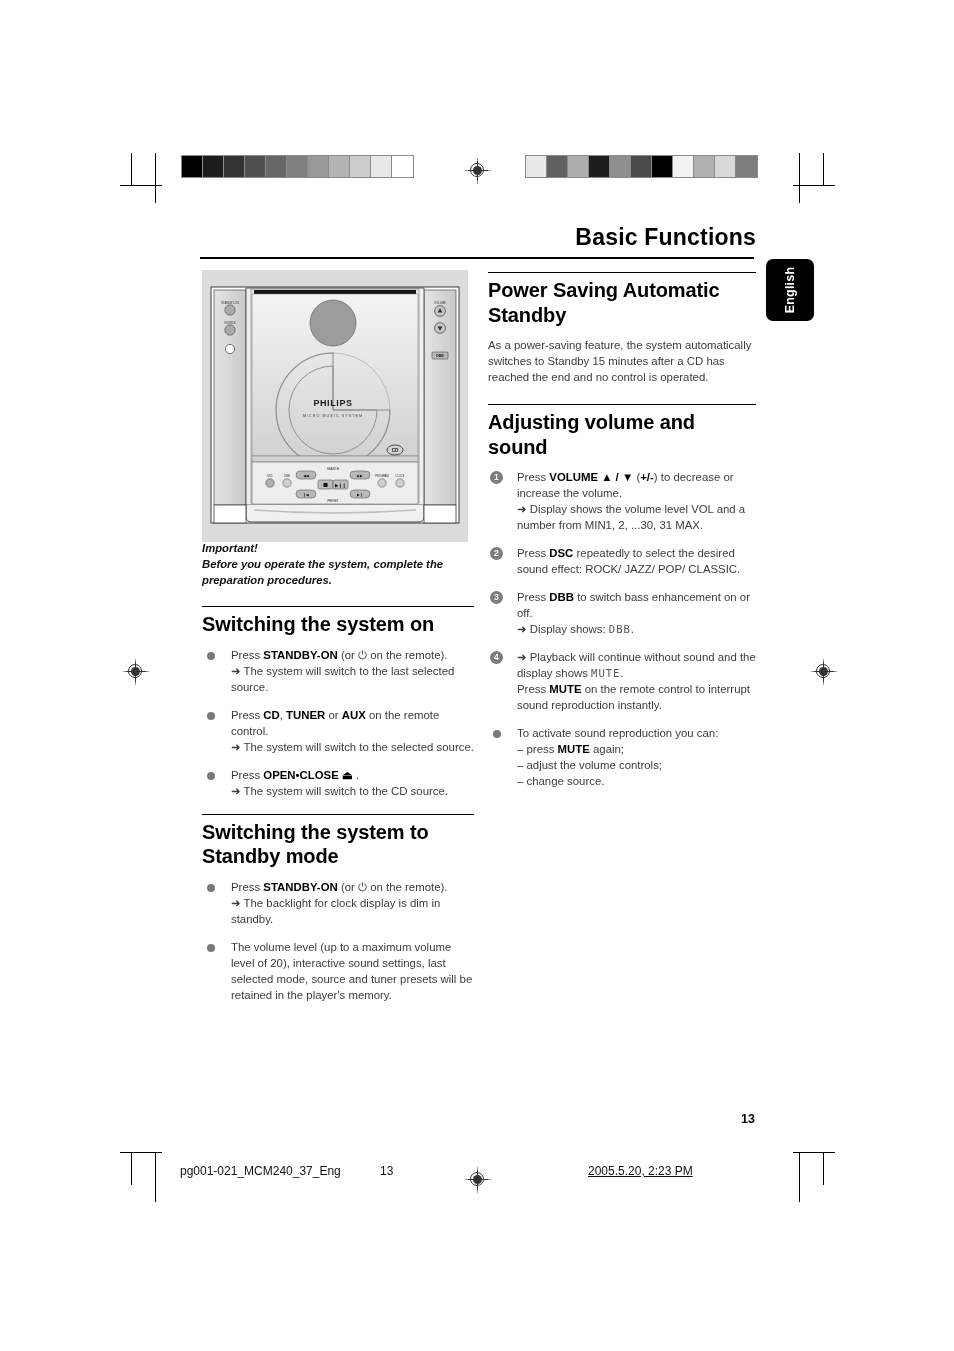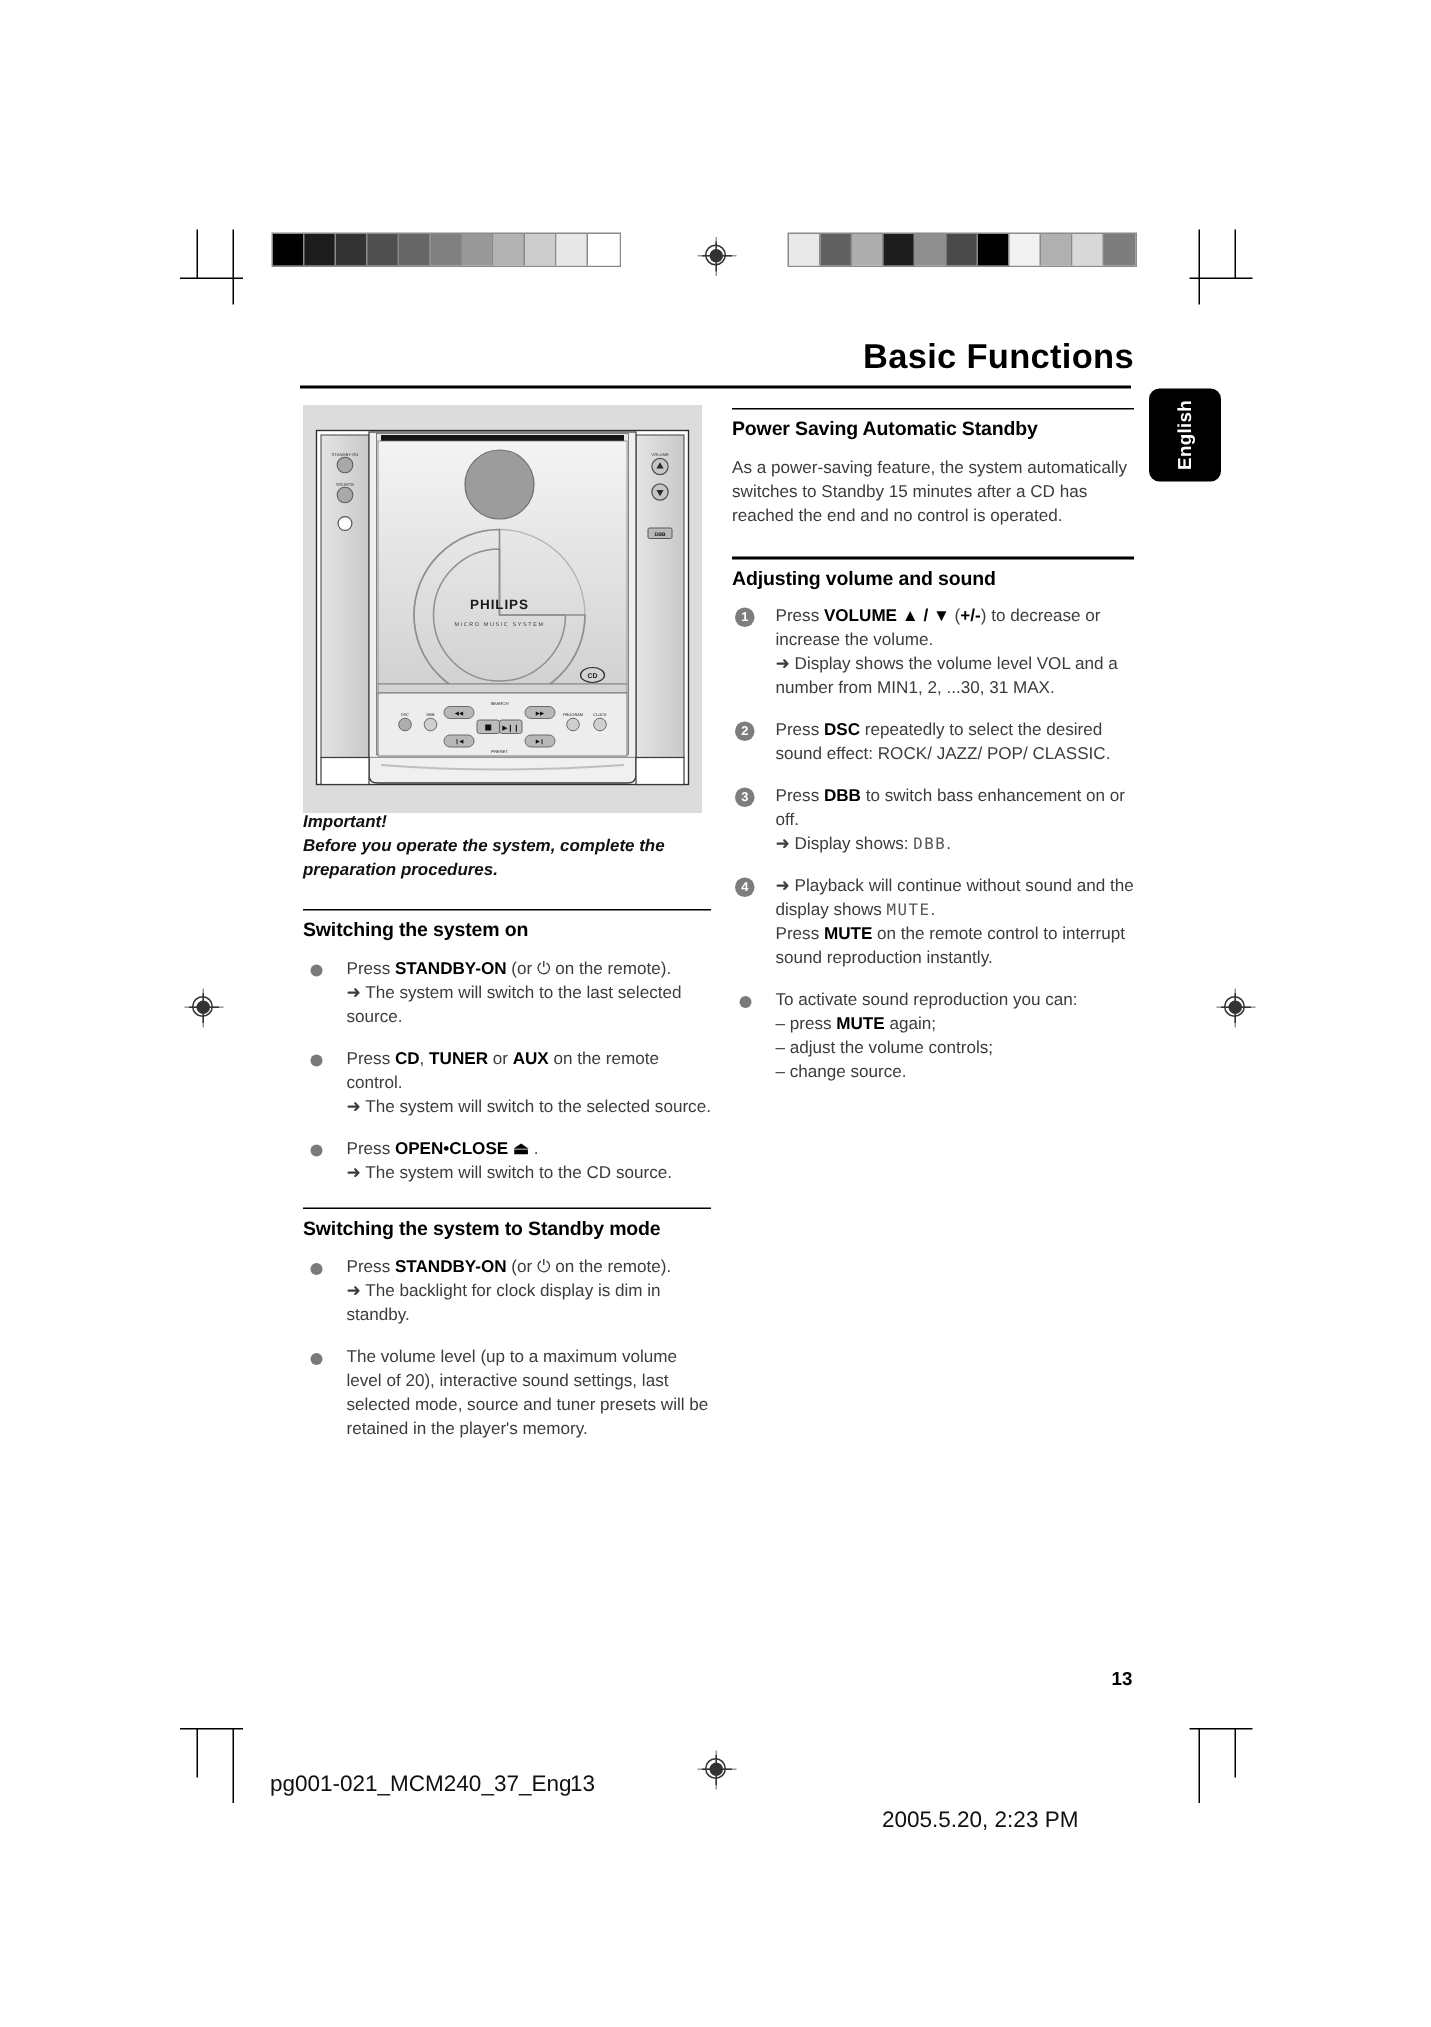--- a/index.html
+++ b/index.html
@@ -146,21 +146,21 @@
     margin-bottom: 18px;
   }
 
   .h2wrap { margin-top: 4px; }
   .h2rule {
     height: 1.4px;
     background: #000;
     margin-bottom: 5px;
   }
   h2.sec {
-    font-size: 13px;
+    font-size: 20px;
     font-weight: bold;
     line-height: 1.22;
     margin: 0 0 11px 0;
     color: #000;
     letter-spacing: -0.1px;
   }
 
   .body {
     font-size: 11.4px;
     line-height: 1.40;
@@ -212,24 +212,23 @@
     position: absolute;
     left: 741px;
     top: 1112px;
     font-size: 12.5px;
     font-weight: bold;
     color: #000;
   }
 
   .footer-text {
     position: absolute;
-    font-size: 15px;
+    font-size: 12px;
     color: #111;
     white-space: nowrap;
-    margin-top: 17px;
   }
 </style>
 </head>
 <body>
 
 <div class="page">
 
   <div>
     <div class="cropmark" style="left:120px; top:185px; width:42px; height:1.3px;"></div>
     <div class="cropmark" style="left:131px; top:153px; width:1.3px; height:33px;"></div>
@@ -495,15 +494,15 @@
     <div class="vl"></div>
       <div class="hl"></div>
     <div class="vl2"></div>
       <div class="hl2"></div>
     <div class="ring"></div>
       <div class="dot"></div>
   </div>
 
   <div class="footer-text" style="left:180px; top:1164px;">pg001-021_MCM240_37_Eng</div>
   <div class="footer-text" style="left:380px; top:1164px;">13</div>
-  <div class="footer-text" style="left:588px; top:1188px;">2005.5.20, 2:23 PM</div>
+  <div class="footer-text" style="left:588px; top:1164px;text-decoration:underline;">2005.5.20, 2:23 PM</div>
 
 </div>
 
 </body></html>

